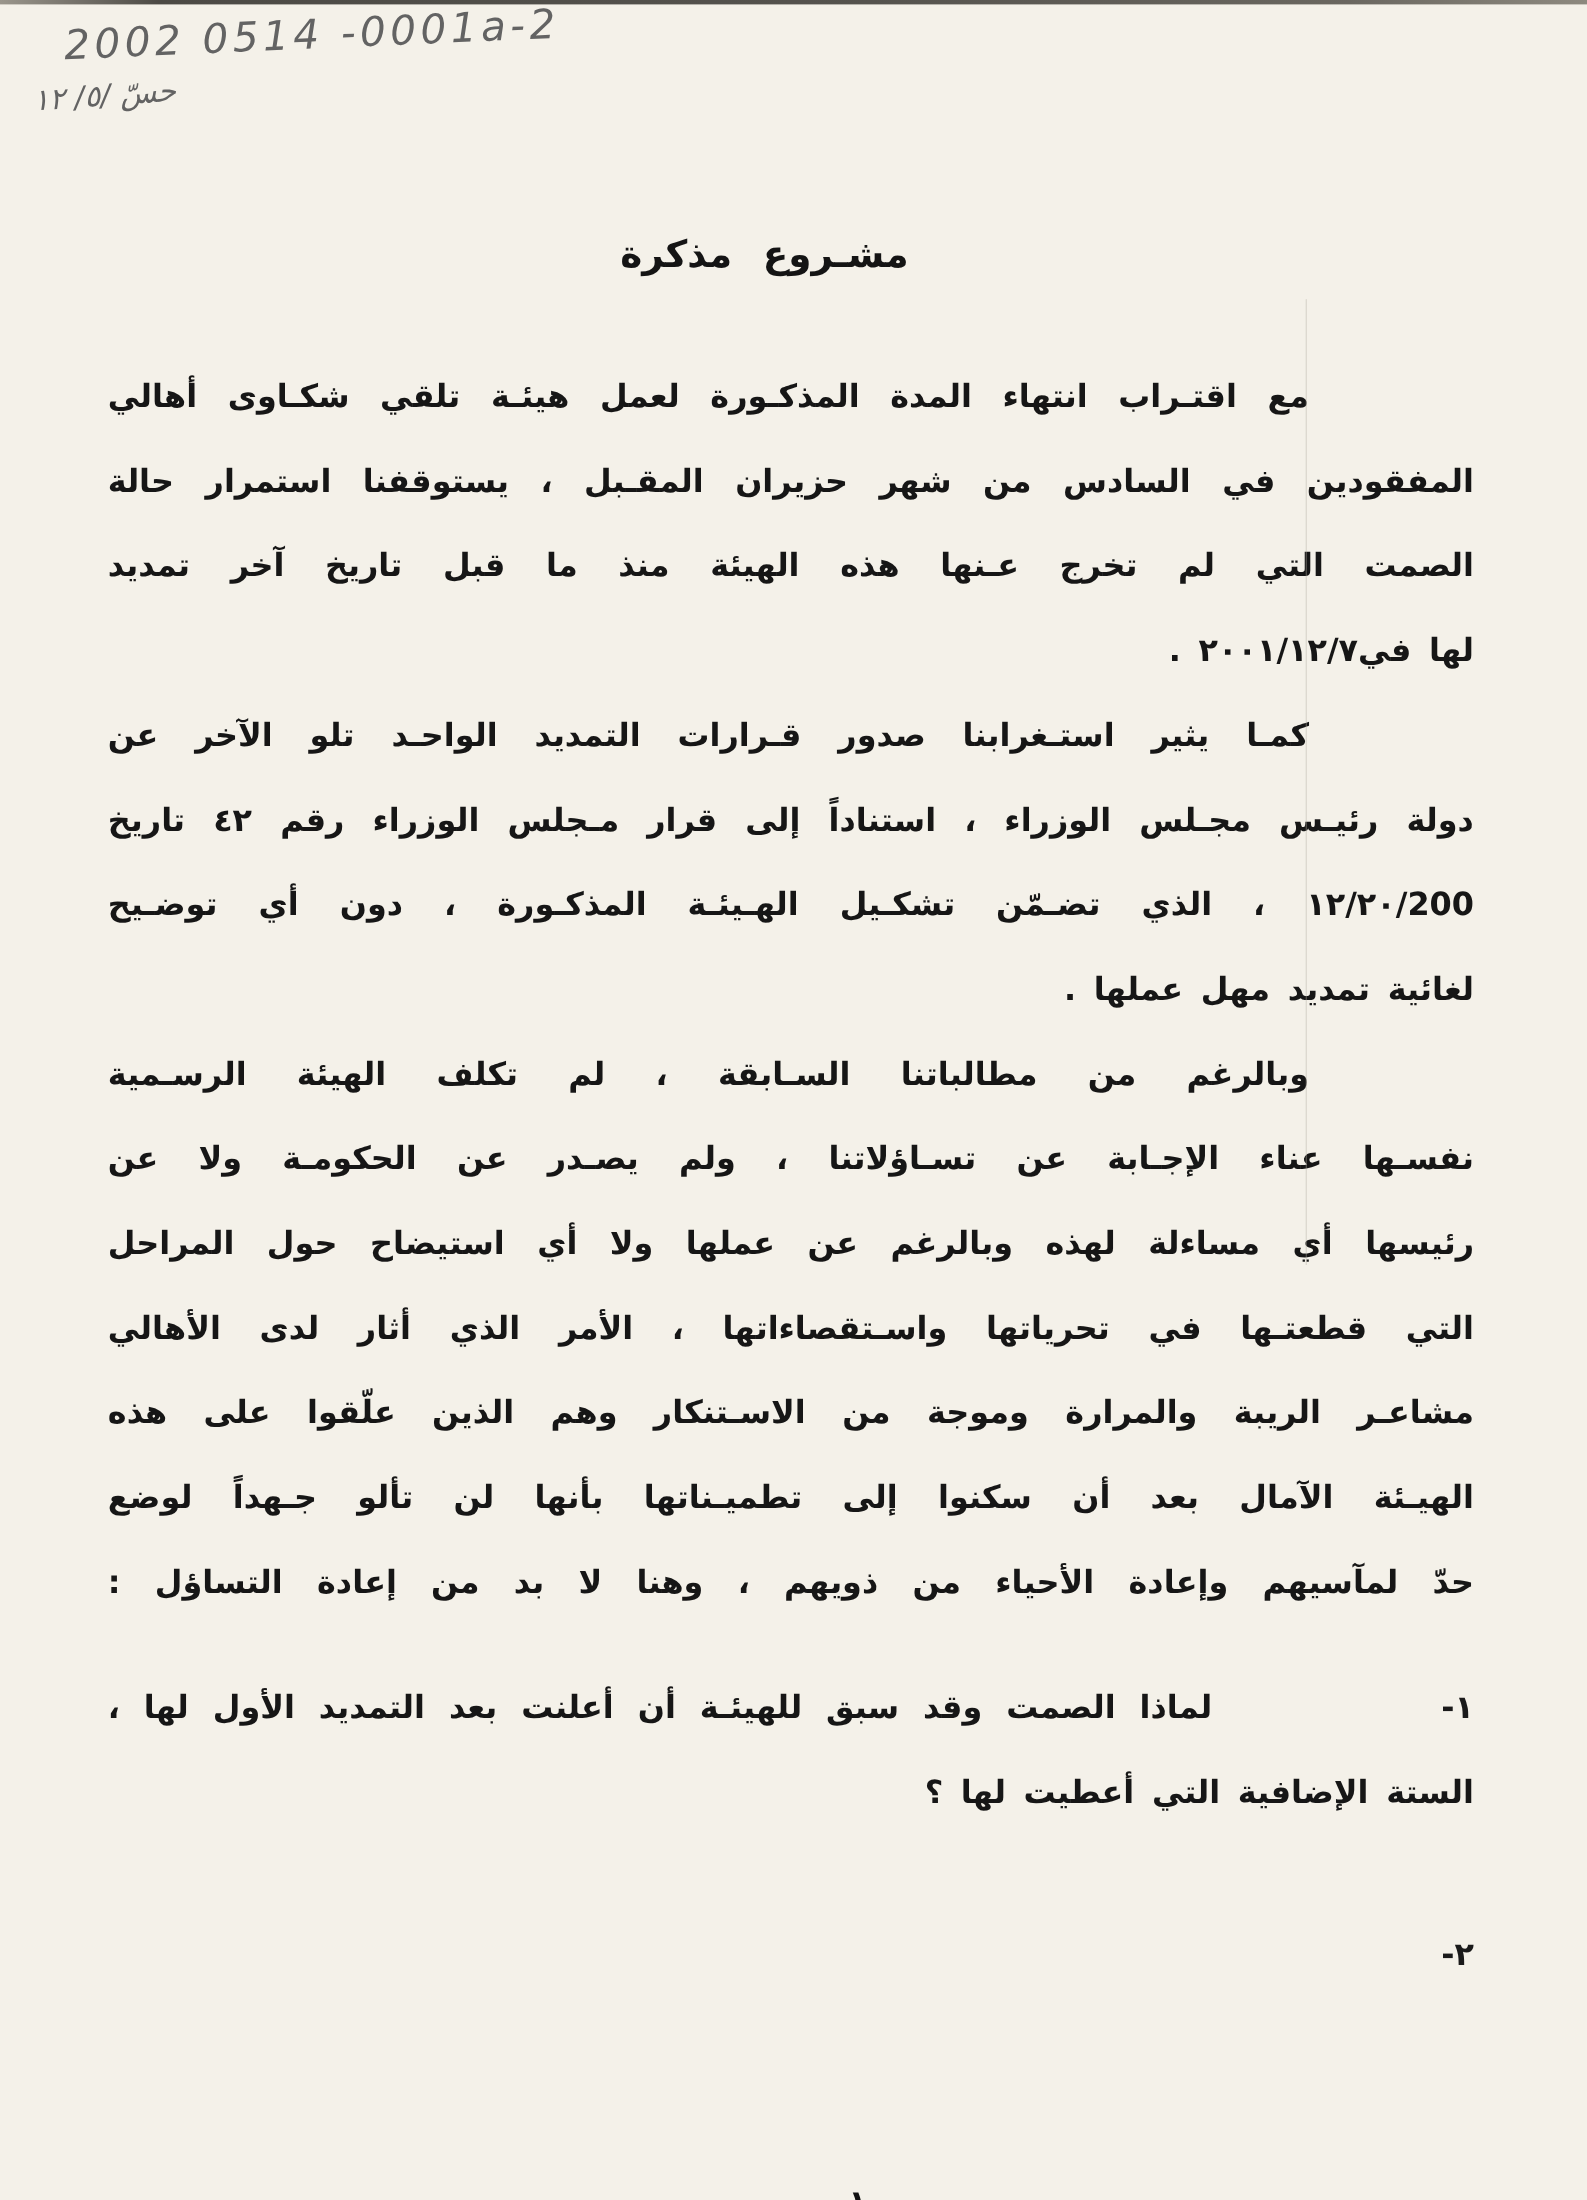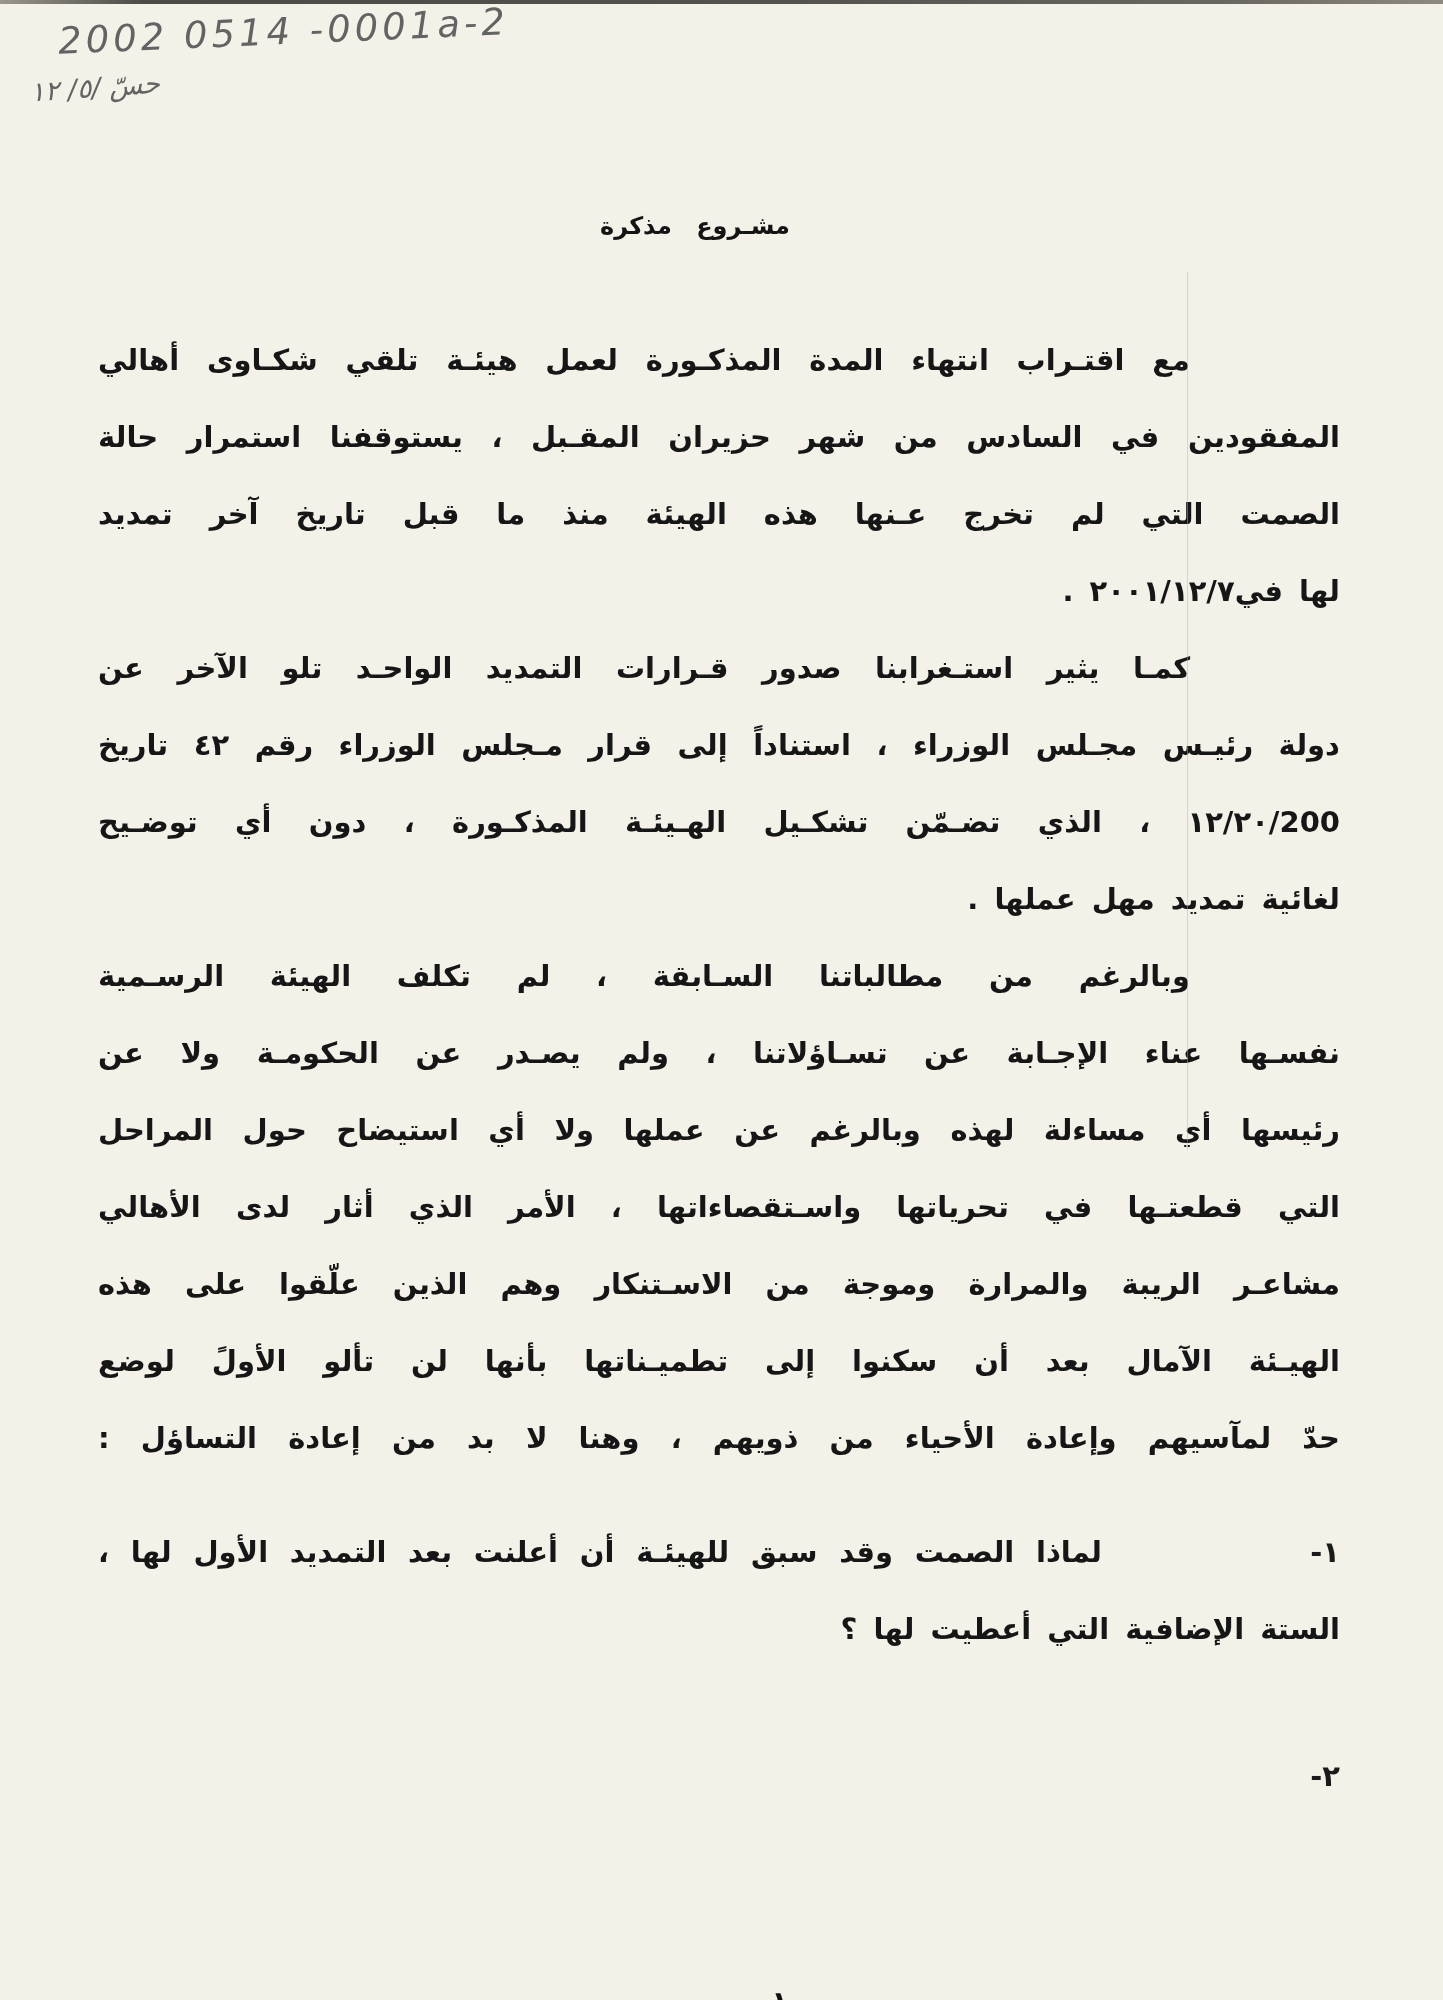--- a/index.html
+++ b/index.html
@@ -33,21 +33,21 @@
     transform:rotate(-4deg);
     direction:rtl;
   }
   .title{
     position:absolute;
     top:212px;left:0;
     width:1390px;
     margin:0;
     text-align:center;
     direction:rtl;
-    font-size:24px;
+    font-size:34px;
     font-weight:700;
     word-spacing:16px;
     letter-spacing:1px;
     color:#141414;
   }
   .body{
     position:absolute;
     top:322px;left:98px;right:103px;
   }
   .line{
@@ -113,21 +113,21 @@
     <div class="line indent">كمـا يثير استـغرابنا صدور قـرارات التمديد الواحـد تلو الآخر عن</div>
     <div class="line">دولة رئيـس مجـلس الوزراء ، استناداً إلى قرار مـجلس الوزراء رقم ٤٢ تاريخ</div>
     <div class="line">200/١٢/٢٠ ، الذي تضـمّن تشكـيل الهـيئـة المذكـورة ، دون أي توضـيح</div>
     <div class="line last">لغائية تمديد مهل عملها .</div>
 
     <div class="line indent">وبالرغم من مطالباتنا السـابقة ، لم تكلف الهيئة الرسـمية</div>
     <div class="line">نفسـها عناء الإجـابة عن تسـاؤلاتنا ، ولم يصـدر عن الحكومـة ولا عن</div>
     <div class="line">رئيسها أي مساءلة لهذه وبالرغم عن عملها ولا أي استيضاح حول المراحل</div>
     <div class="line">التي قطعتـها في تحرياتها واسـتقصاءاتها ، الأمر الذي أثار لدى الأهالي</div>
     <div class="line">مشاعـر الريبة والمرارة وموجة من الاسـتنكار وهم الذين علّقوا على هذه</div>
-    <div class="line">الهيـئة الآمال بعد أن سكنوا إلى تطميـناتها بأنها لن تألو الأولً لوضع</div>
+    <div class="line">الهيـئة الآمال بعد أن سكنوا إلى تطميـناتها بأنها لن تألو جـهداً لوضع</div>
     <div class="line">حدّ لمآسيهم وإعادة الأحياء من ذويهم ، وهنا لا بد من إعادة التساؤل :</div>
 
     <div class="gap-a"></div>
 
     <div class="item">
       <span class="num">١-</span>
       <div class="line item-first">لماذا الصمت وقد سبق للهيئـة أن أعلنت بعد التمديد الأول لها ،</div>
       <div class="line last">الستة الإضافية التي أعطيت لها ؟</div>
     </div>
 

